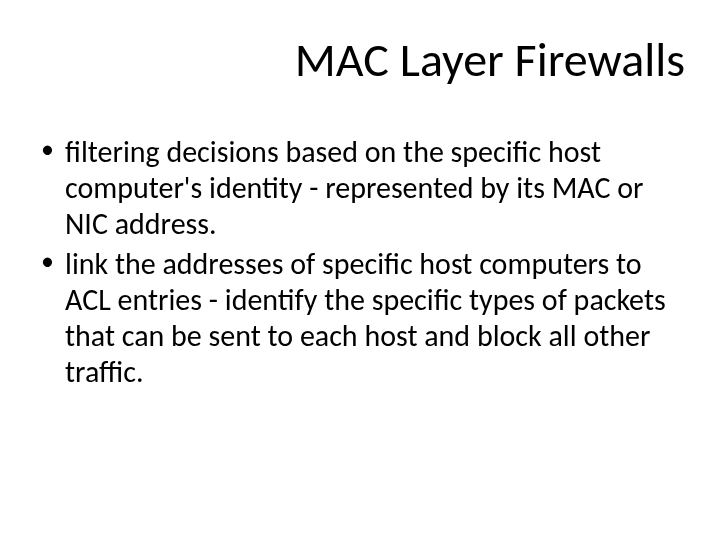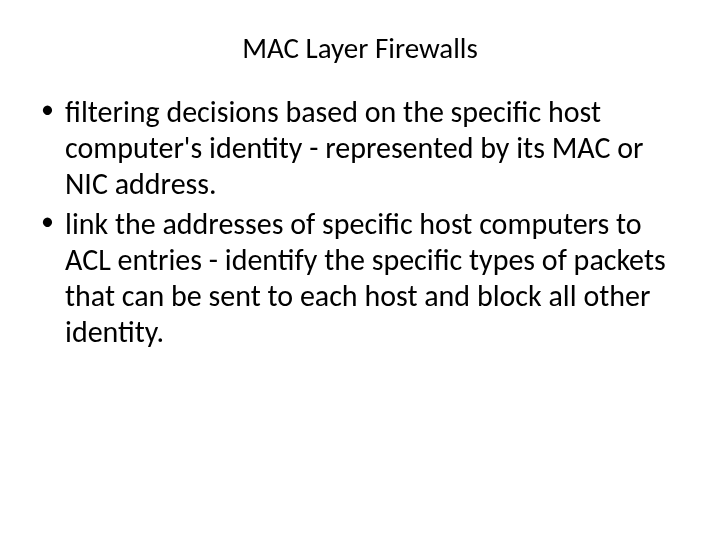--- a/index.html
+++ b/index.html
@@ -9,24 +9,24 @@
     }
     body {
       width: 720px;
       height: 540px;
       background: #ffffff;
       font-family: Calibri, Arial, sans-serif;
       color: #000000;
       padding: 25px 35px;
     }
     .title {
-      font-size: 29px;
+      font-size: 48px;
       font-weight: 400;
-      text-align: center;
-      margin-bottom: 28px;
+      text-align: right;
+      margin-bottom: 45px;
       margin-top: 5px;
     }
     .bullet-list {
       list-style: none;
       padding-left: 0;
     }
     .bullet-item {
       position: relative;
       font-size: 30px;
       line-height: 1.2;
@@ -41,14 +41,14 @@
       font-size: 26px;
     }
   </style>
 </head>
 <body>
 
 <h1 class="title">MAC Layer Firewalls</h1>
 
 <ul class="bullet-list">
   <li class="bullet-item">filtering decisions based on the specific host computer's identity - represented by its MAC or NIC address.</li>
-  <li class="bullet-item">link the addresses of specific host computers to ACL entries - identify the specific types of packets that can be sent to each host and block all other identity.</li>
+  <li class="bullet-item">link the addresses of specific host computers to ACL entries - identify the specific types of packets that can be sent to each host and block all other traffic.</li>
 </ul>
 
 </body></html>

